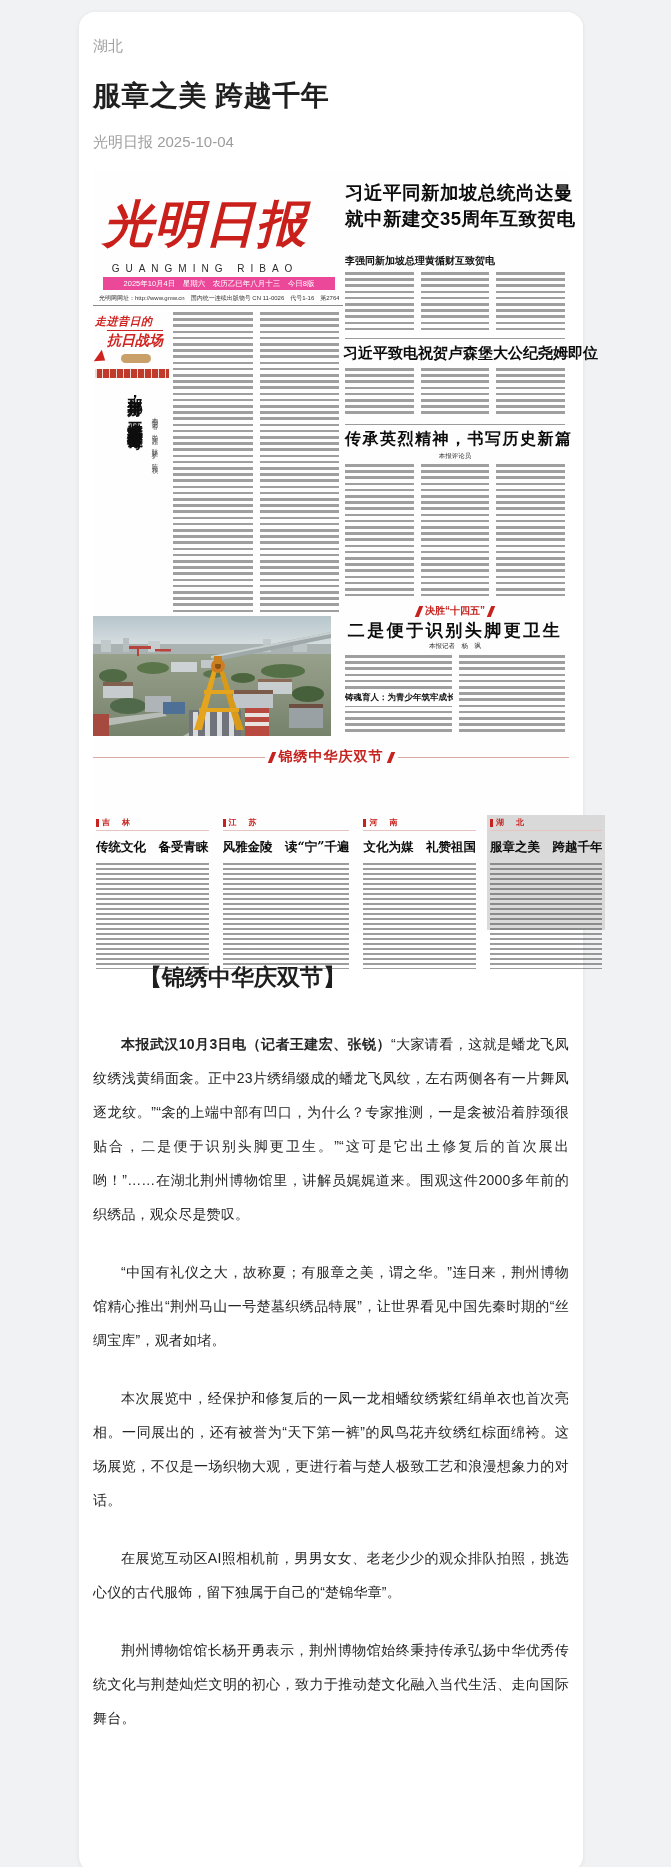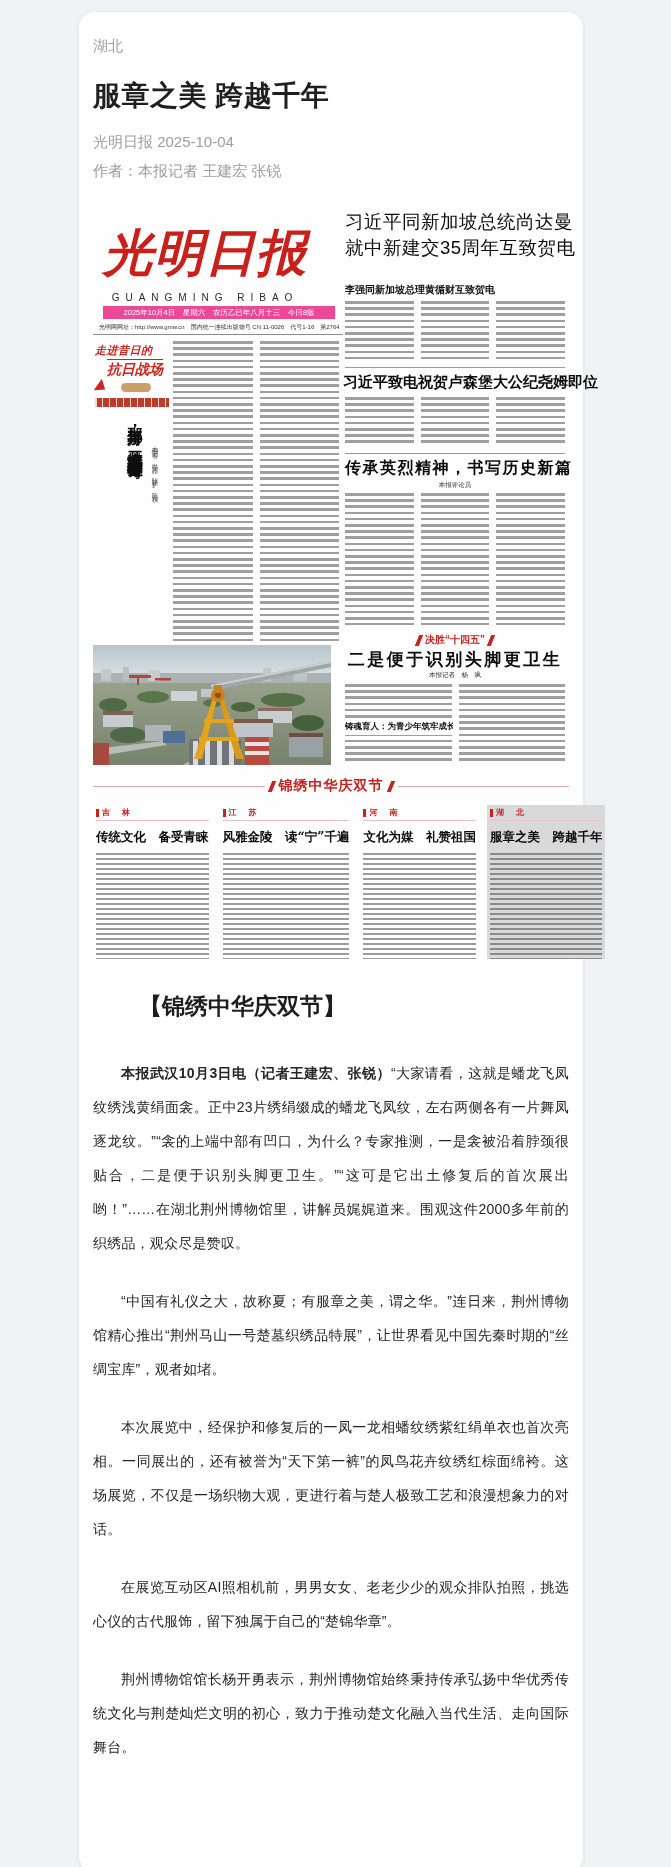--- a/index.html
+++ b/index.html
@@ -46,21 +46,21 @@
     left:10px;top:105px;width:232px;height:13px;background:#ec4899;
     color:#fff;font-size:7.5px;line-height:13px;text-align:center;white-space:nowrap;overflow:hidden;
   }
   .np-infoline{
     left:6px;top:122px;width:240px;font-size:6px;color:#333;text-align:center;white-space:nowrap;overflow:hidden;
   }
   .np-rule{left:0;top:133px;width:250px;height:0;border-top:1px solid #8c8c8c;}
 
   .np-h1{
     left:252px;top:8px;width:220px;text-align:center;
-    font-size:18.5px;font-weight:400;color:#0c0c0c;line-height:1.42;letter-spacing:.5px;white-space:nowrap;
+    font-size:18.5px;font-weight:700;color:#0c0c0c;line-height:1.42;letter-spacing:.5px;white-space:nowrap;
   }
   .np-sub1{left:252px;top:82px;width:220px;text-align:left;font-size:10px;font-weight:700;color:#111;white-space:nowrap;font-family:Liberation Serif, serif;}
   .np-hr{left:252px;width:220px;height:0;border-top:1px solid #9b9b9b;}
   .np-h2{left:250px;top:172px;width:224px;text-align:center;font-size:15px;font-weight:800;color:#0c0c0c;white-space:nowrap;}
   .np-h3{
     left:252px;top:257px;width:220px;text-align:center;
     font-family:"DejaVu Serif", serif;font-size:16px;font-weight:700;color:#0c0c0c;letter-spacing:1.5px;white-space:nowrap;
   }
   .np-byline{font-size:6.5px;color:#333;text-align:center;}
   .np-label4{
@@ -102,21 +102,21 @@
     left:57px;top:240px;height:140px;
     writing-mode:vertical-rl;font-size:6.5px;color:#555;letter-spacing:2px;
   }
   .np-photo{left:0;top:444px;width:238px;height:120px;}
 
   
   .np-divider{left:0;top:576px;width:476px;display:flex;align-items:center;gap:5px;}
   .dline{flex:1;height:0;border-top:1px solid #dca9a2;}
   .dtext{font-size:14px;font-weight:800;color:#c6221e;letter-spacing:1px;white-space:nowrap;}
   .np-regions{left:0;top:604px;width:476px;height:154px;display:flex;gap:8px;}
-  .np-region{flex:1;padding:2px 3px;}
+  .np-region{flex:1;padding:2px 3px;margin-top:39px;}
   .np-region.hl{background:#d9d9d9;}
   .rlabel{display:flex;align-items:center;gap:3px;border-bottom:1px solid #e6c4bf;padding-bottom:2px;}
   .rlabel b{display:inline-block;width:3px;height:8px;background:#c6221e;}
   .rlabel span{font-family:"DejaVu Serif", serif;font-size:8px;font-weight:700;color:#c6221e;letter-spacing:2px;white-space:nowrap;}
   .rhead{margin-top:8px;text-align:center;font-family:"DejaVu Serif", serif;font-size:12.5px;font-weight:800;color:#0d0d0d;white-space:nowrap;overflow:hidden;}
   .rbody{margin-top:7px;height:106px;}
 
   
   .tag{margin:28px 0 34px;text-indent:2em;font-size:23px;font-weight:700;color:#1d1d1d;}
   .para{
@@ -126,21 +126,20 @@
   .para .lead{font-weight:700;}
 </style>
 </head>
 <body>
 
 <div class="card">
 
   <div class="category">湖北</div>
   <h1 class="title">服章之美 跨越千年</h1>
   <div class="meta">光明日报 2025-10-04</div>
-  <div class="meta">作者：本报记者 王建宏 张锐</div>
 
   <figure class="paper">
 
     <div class="abs np-masthead">光明日报</div>
     <div class="abs np-pinyin">GUANGMING RIBAO</div>
     <div class="abs np-datebar">2025年10月4日　星期六　农历乙巳年八月十三　今日8版</div>
     <div class="abs np-infoline">光明网网址：http://www.gmw.cn　国内统一连续出版物号 CN 11-0026　代号1-16　第27640号</div>
     <div class="abs np-rule"></div>
 
     <div class="abs np-h1">

